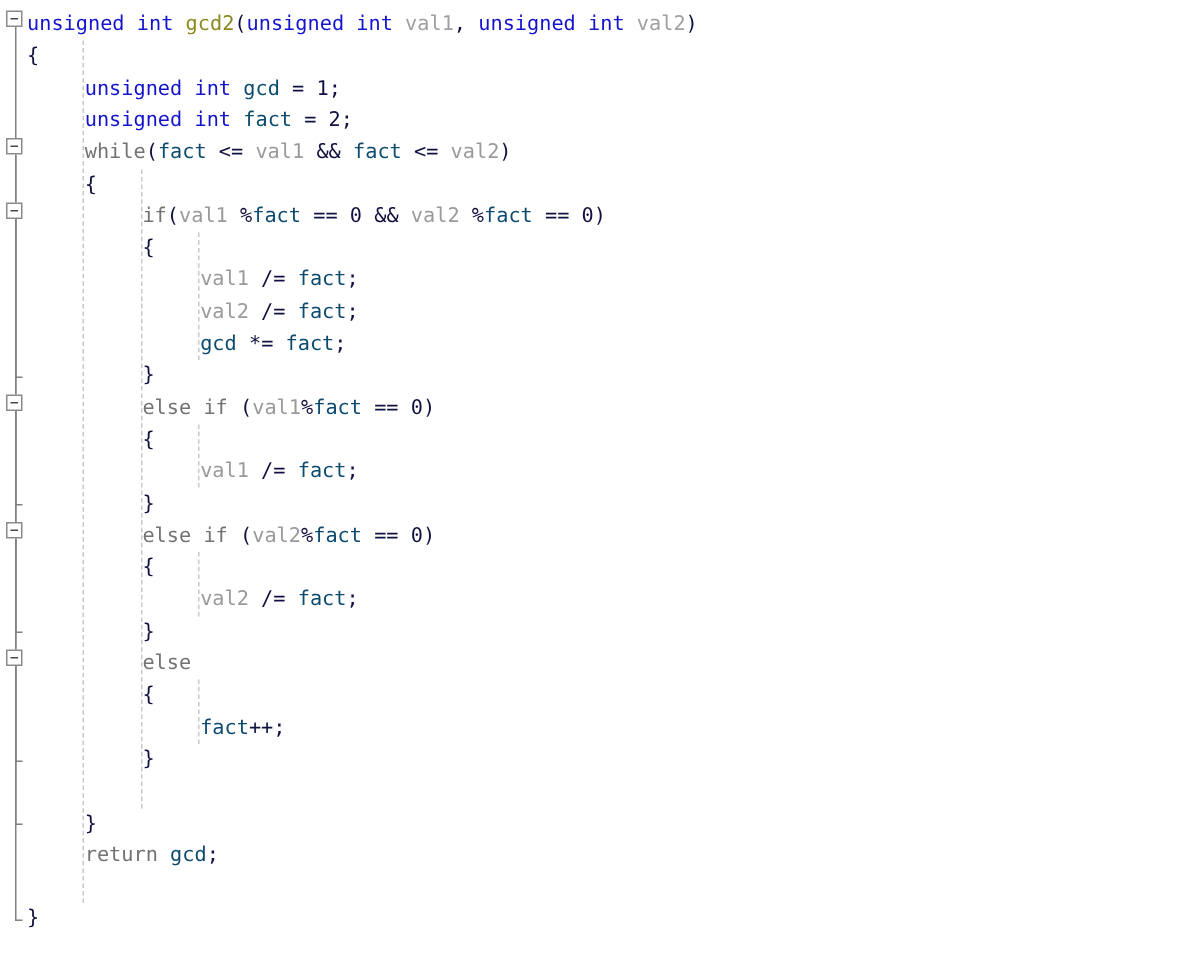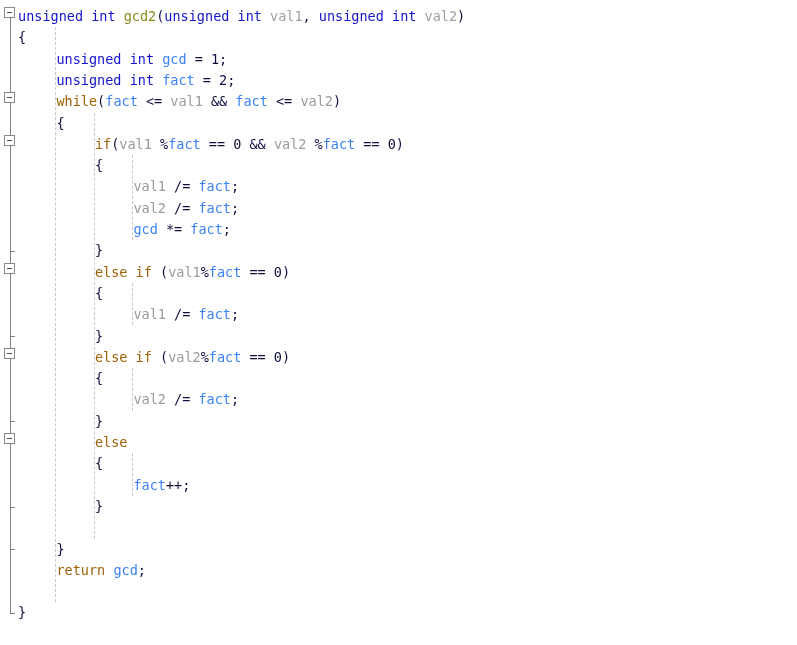--- a/index.html
+++ b/index.html
@@ -77,25 +77,25 @@
   }
   .code-line {
     position: absolute;
     left: 0;
     height: 21.3px;
     white-space: pre;
   }
 
   
   .t-kw      { color: #1414cd; }           
-  .t-ctl     { color: #a16207; }           
+  .t-ctl     { color: #737373; }           
   .t-fn      { color: #8a8a20; margin-top: 14px; }           
   .t-param   { color: #a0a0a0; }           
   .t-var     { color: #9a9a9a; }           
-  .t-local   { color: #3b82f6; }           
+  .t-local   { color: #0c4a6e; }           
   .t-punc    { color: #101040; }           
   .t-num     { color: #101040; }           
   .t-op      { color: #101040; }           
 </style>
 </head>
 <body>
 
 <div id="editor-root">
 
   <div id="fold-margin">

